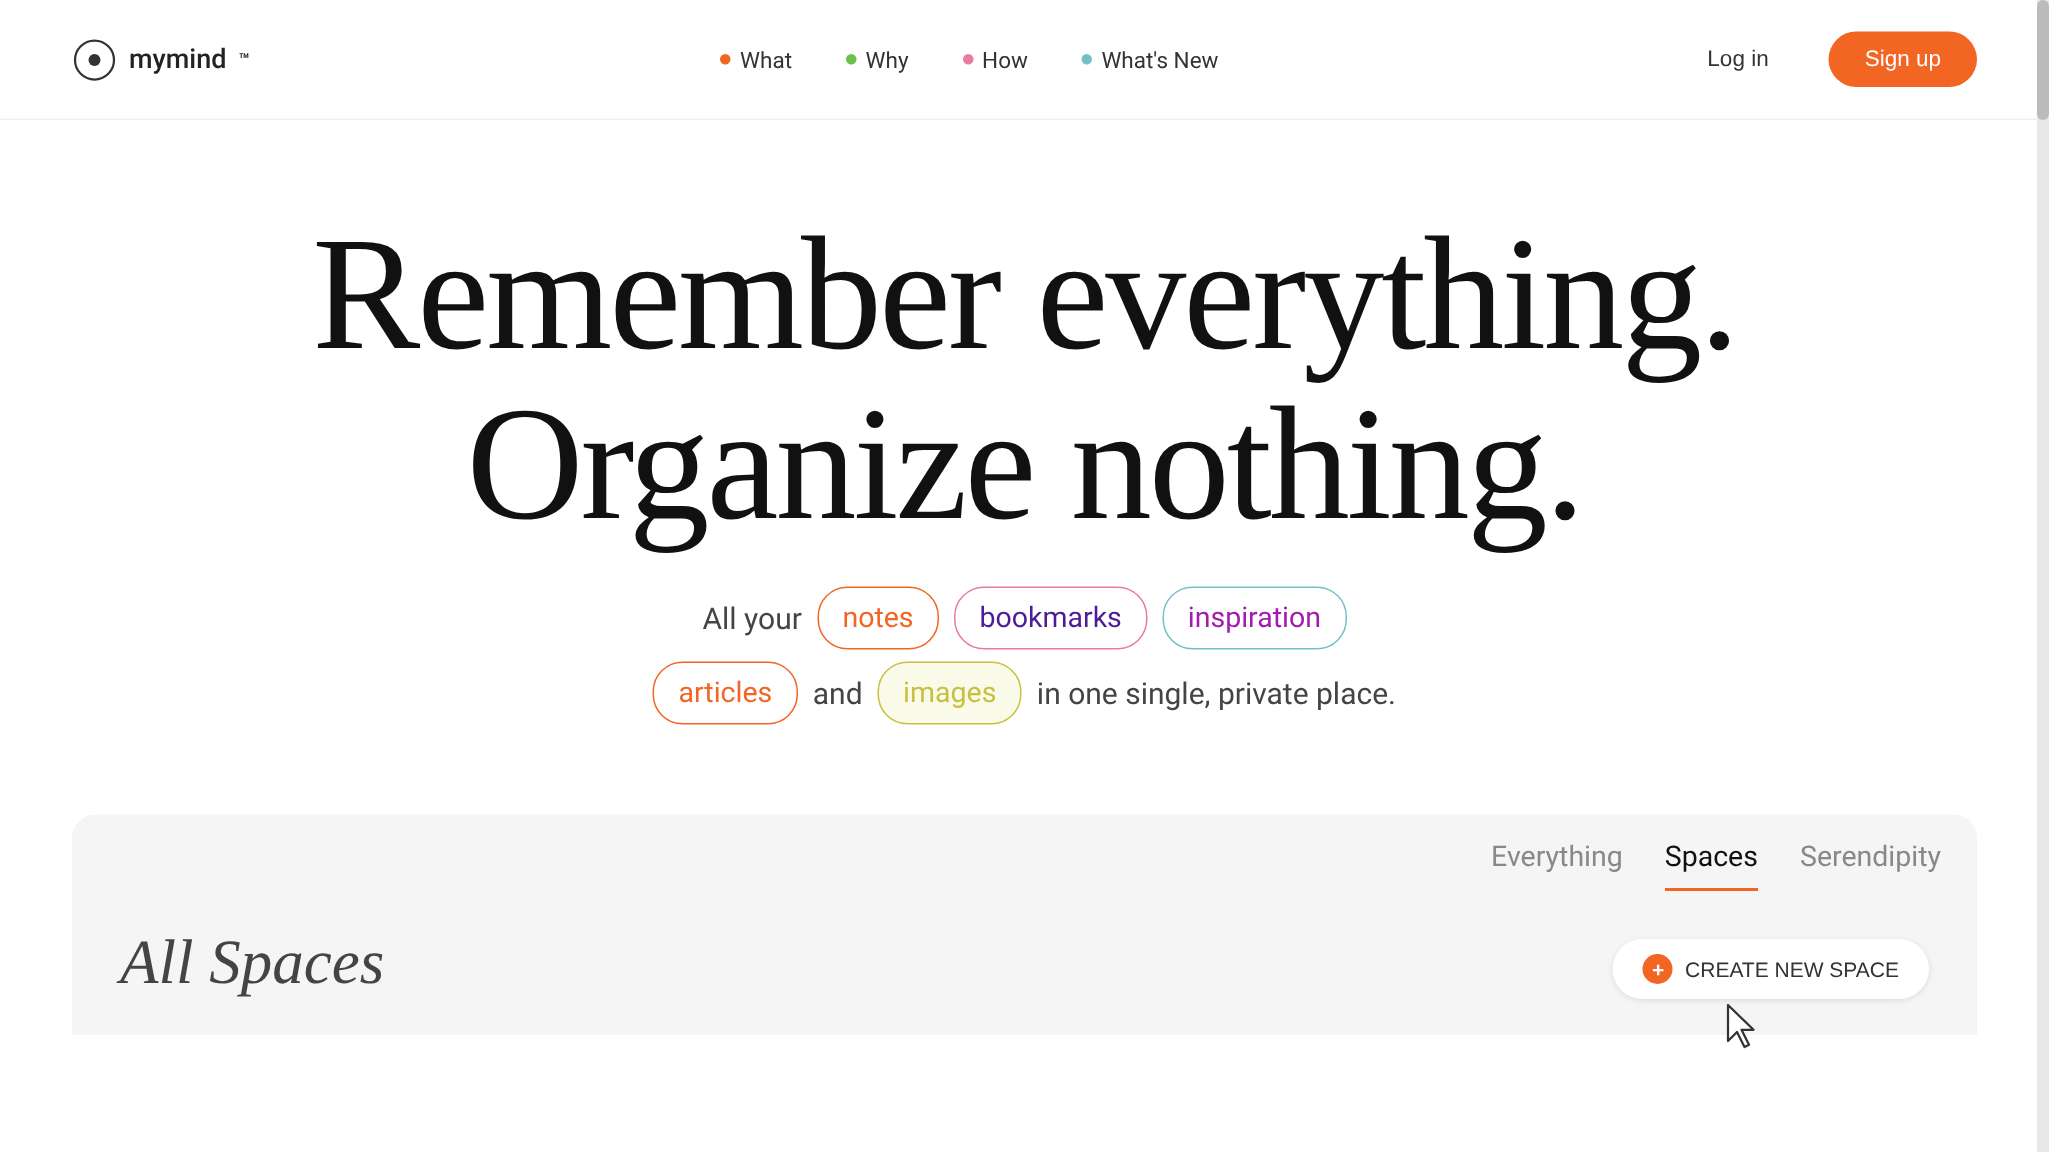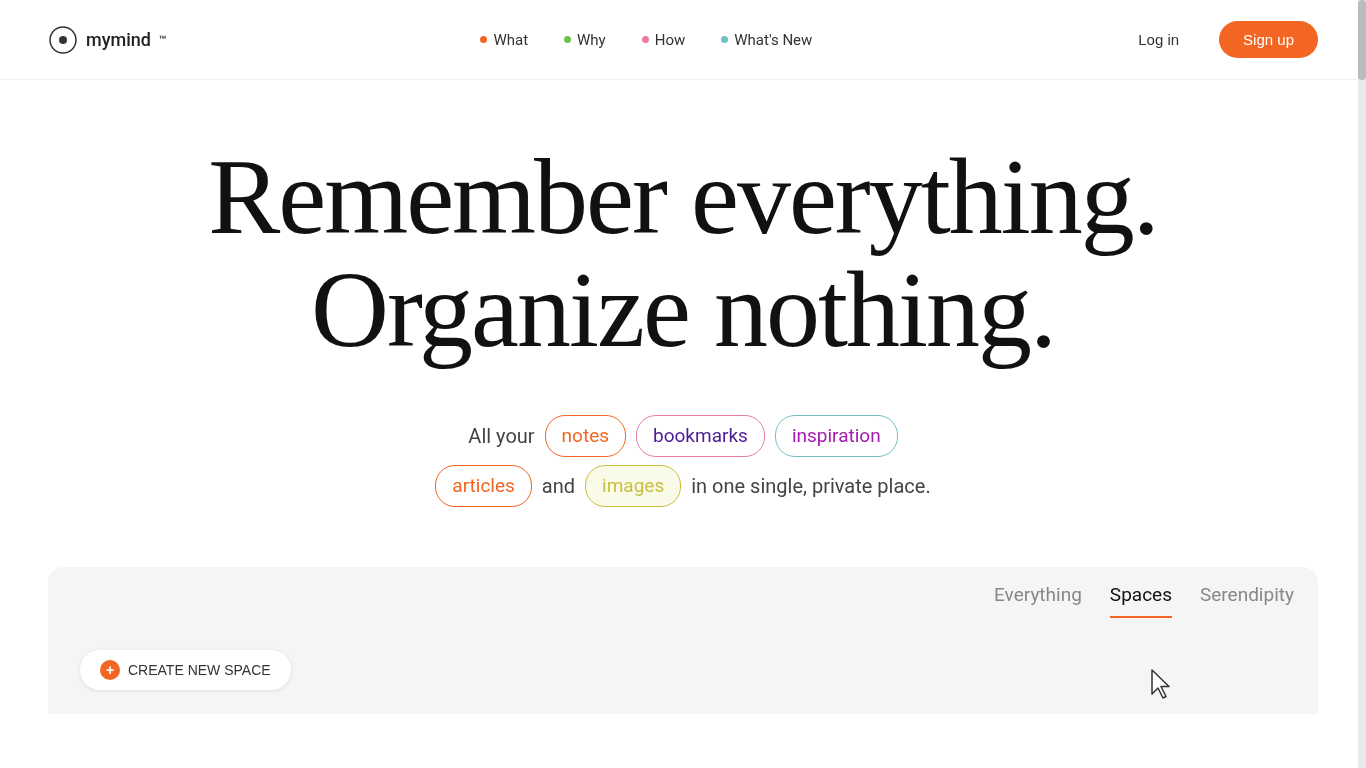--- a/index.html
+++ b/index.html
@@ -101,21 +101,21 @@
     }
 
     .hero-headline {
       font-family: Georgia, 'Times New Roman', serif;
       font-size: 108px;
       font-weight: 400;
       line-height: 1.05;
       color: #111;
       letter-spacing: -2px;
       max-width: 1200px;
-      margin-bottom: 48px;
+      margin-bottom: 24px;
     }
 
     .hero-subtext {
       font-size: 20px;
       color: #444;
       line-height: 1.7;
       display: flex;
       flex-direction: column;
       align-items: center;
       gap: 8px;
@@ -324,20 +324,21 @@
   </div>
 </section>
 
 <div class="app-preview">
   <div class="app-tabs">
     <span class="app-tab">Everything</span>
     <span class="app-tab active">Spaces</span>
     <span class="app-tab">Serendipity</span>
   </div>
   <div class="app-content">
+    <div class="all-spaces-title">All Spaces</div>
     <button class="create-space-btn">
       <div class="create-space-icon">+</div>
       <span>CREATE NEW SPACE</span>
     </button>
   </div>
 </div>
 
 <svg style="position:absolute; left:1148px; top:668px; pointer-events:none;" width="28" height="32" viewBox="0 0 28 32">
   <path d="M4 2 L4 26 L10 20 L15 30 L18 28.5 L13 18.5 L21 18.5 Z" fill="white" stroke="#333" stroke-width="1.5" stroke-linejoin="round"></path>
 </svg>

